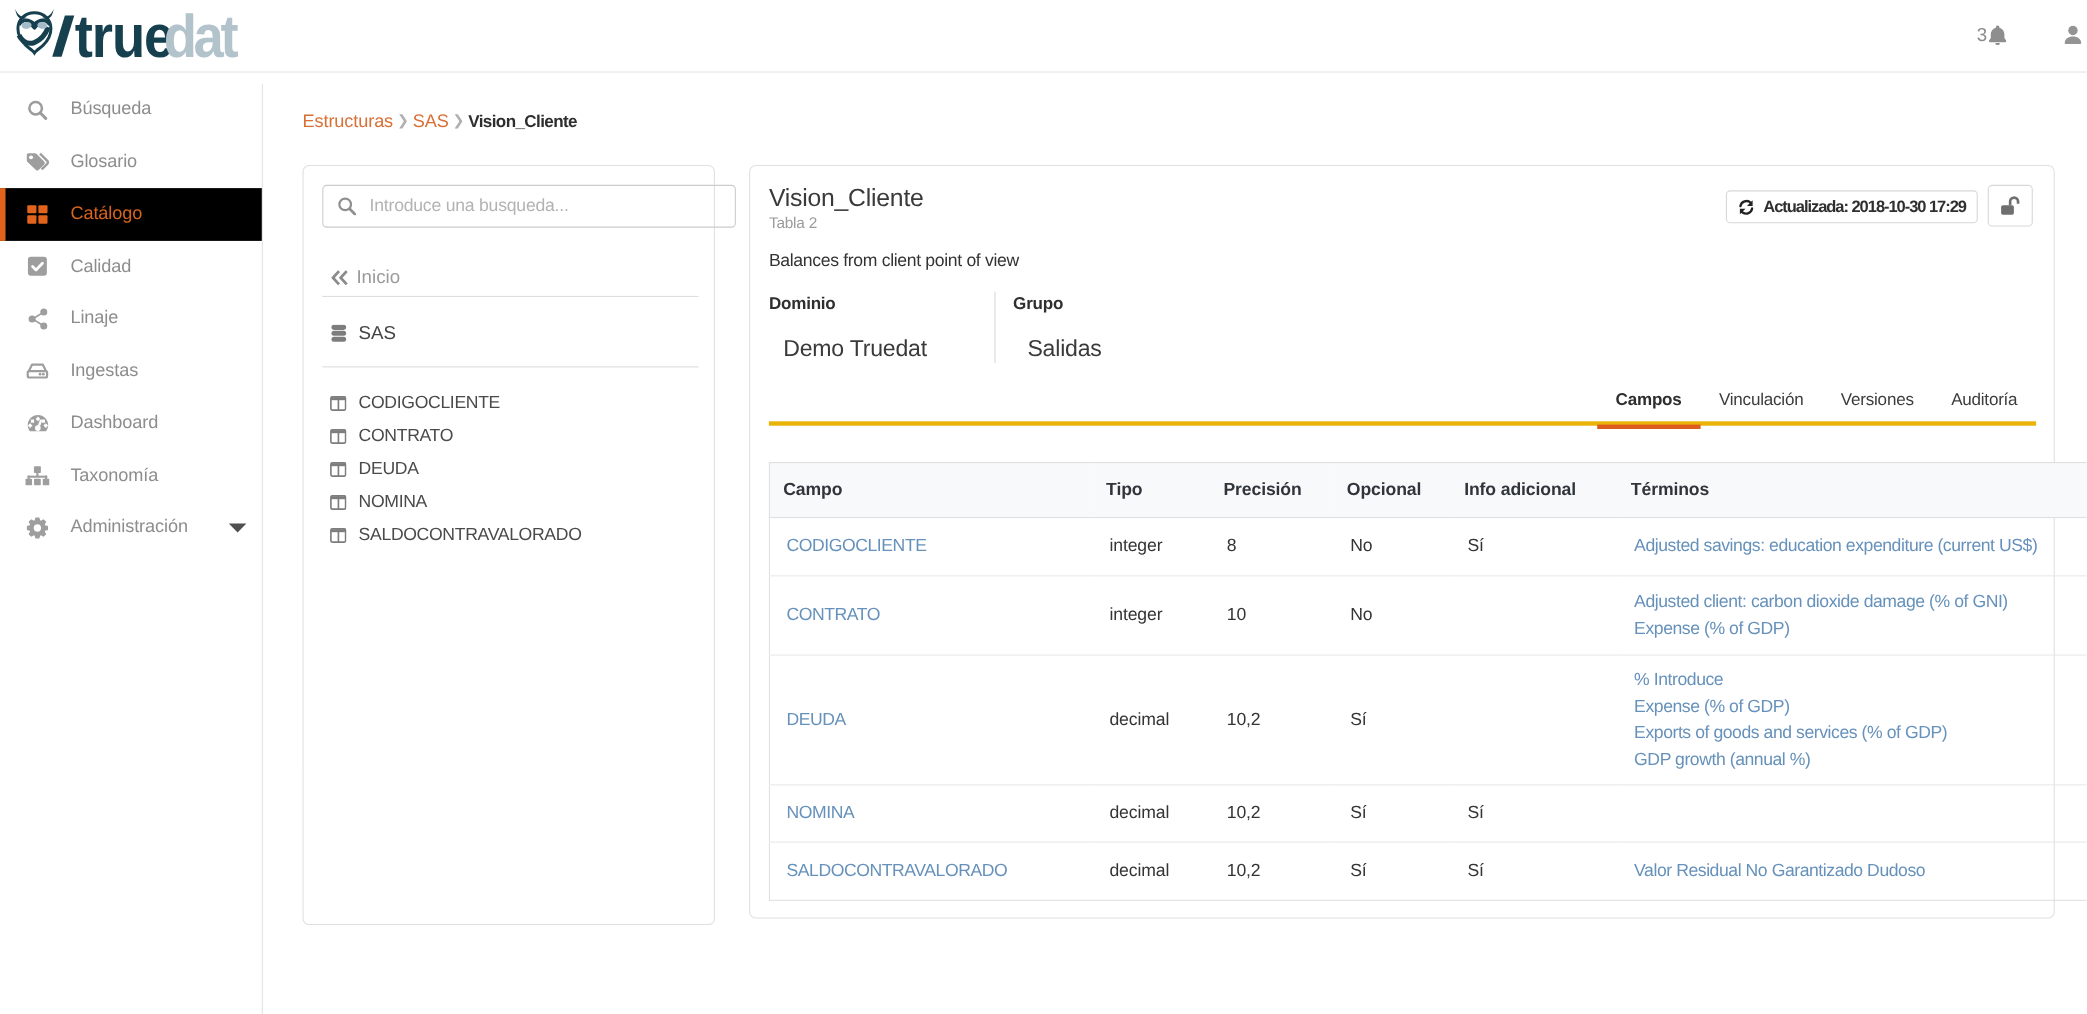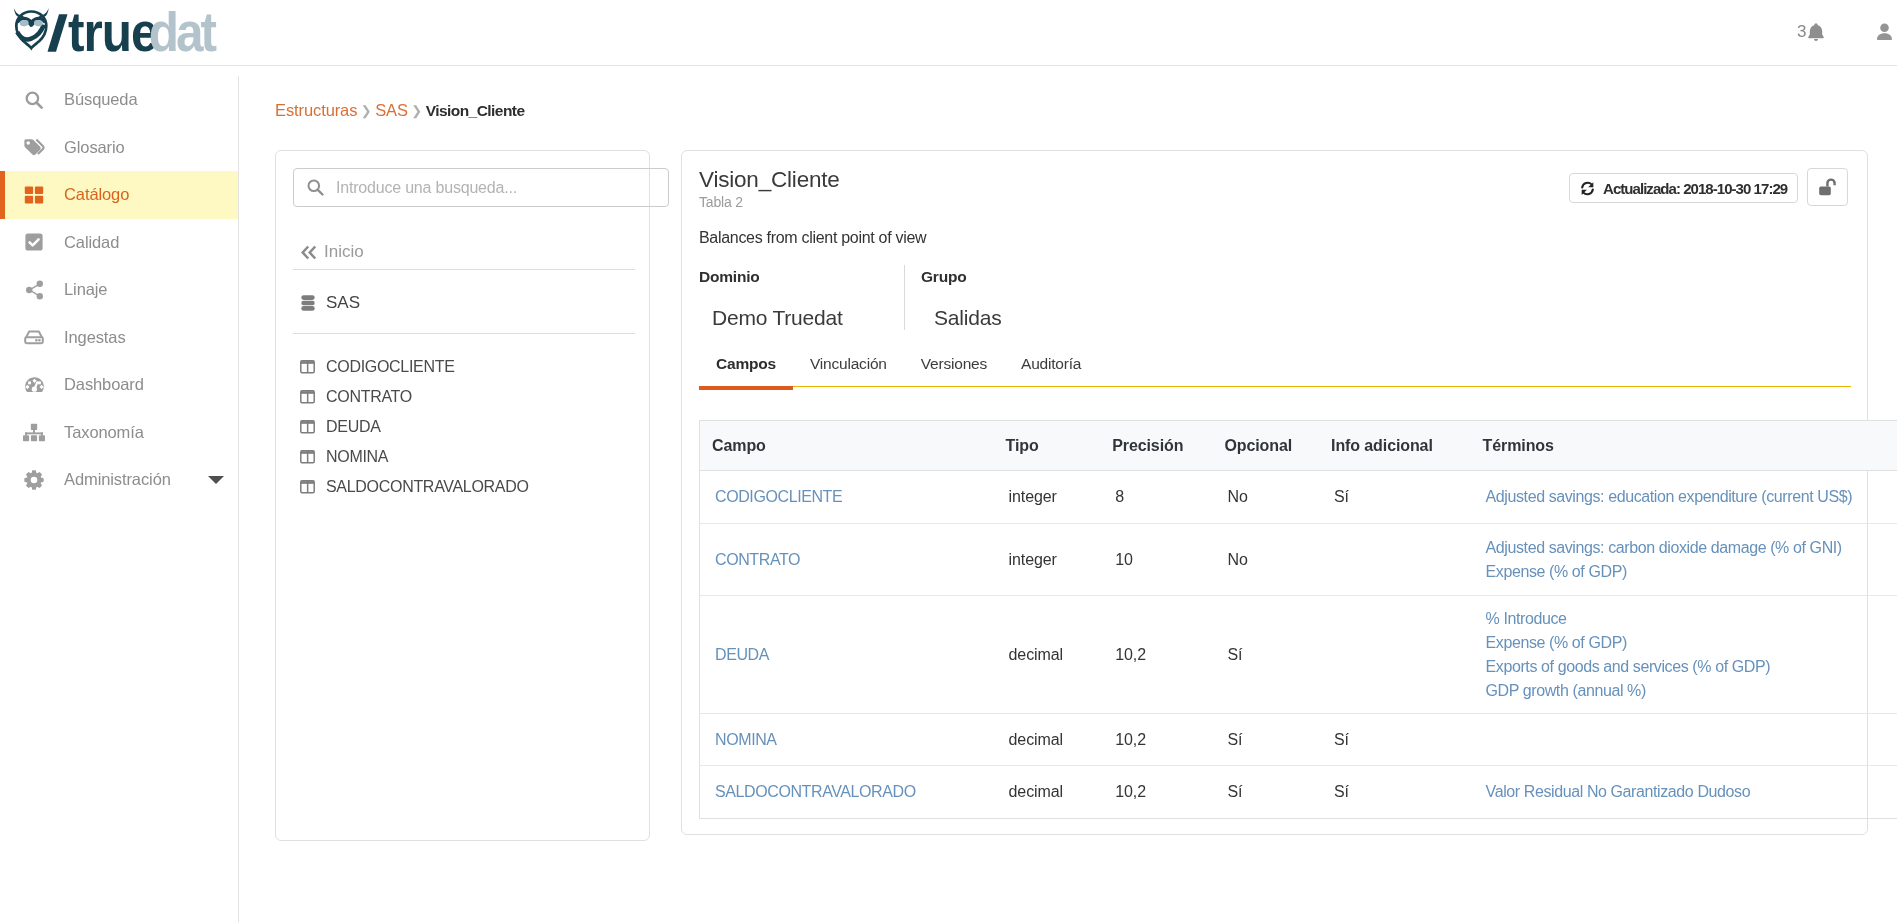--- a/index.html
+++ b/index.html
@@ -12,21 +12,21 @@
 #logo { position:absolute; left:11px; top:3px; }
 #bellwrap { position:absolute; left:1797px; top:18px; color:#8a8a8a; font-size:17px; }
 #bellicon { position:absolute; left:1807px; top:18px; }
 #usericon { position:absolute; left:1876px; top:19px; }
 
 
 #sidebar { position:absolute; top:76px; left:0; width:239px; height:860px; background:#fff; border-right:1px solid #e3e3e3; }
 .mi { position:relative; height:47.5px; display:flex; align-items:center; color:#8d8d8d; font-size:16.5px; letter-spacing:-0.1px; }
 .mi .ic { position:absolute; left:23px; width:22px; height:22px; display:flex; align-items:center; justify-content:center; }
 .mi .tx { position:absolute; left:64px; }
-.mi.active { background:#fef9c3; color:#d9641e; }
+.mi.active { background:#000000; color:#d9641e; }
 .mi.active::before { content:""; position:absolute; left:0; top:0; bottom:0; width:5px; background:#e2641c; }
 .caret { position:absolute; left:208px; top:50%; margin-top:-3.5px; width:0; height:0; border-left:8px solid transparent; border-right:8px solid transparent; border-top:8px solid #4f4f4f; }
 
 
 #crumb { position:absolute; left:275px; top:101px; font-size:16.5px; letter-spacing:-0.1px; }
 #crumb a { color:#d96f35; text-decoration:none; }
 #crumb .sep { color:#b0b0b0; font-size:13px; padding:0 3.5px; position:relative; top:-1px; }
 #crumb b { color:#2e2e2e; font-weight:bold; font-size:15.5px; letter-spacing:-0.55px; }
 
 
@@ -47,21 +47,21 @@
 #title { position:absolute; left:17px; top:16px; font-size:22.5px; letter-spacing:-0.2px; color:#3a3a3a; }
 #subtitle { position:absolute; left:17px; top:43px; font-size:14px; letter-spacing:-0.2px; color:#9b9b9b; }
 #updbtn { position:absolute; left:887px; top:22px; width:229px; height:30px; border:1px solid #d8d8d8; border-radius:4px; font-size:15px; letter-spacing:-0.95px; font-weight:bold; color:#2f2f2f; display:flex; align-items:center; white-space:nowrap; }
 #lockbtn { position:absolute; left:1125px; top:17px; width:41px; height:38px; border:1px solid #d8d8d8; border-radius:4px; display:flex; align-items:center; justify-content:center; }
 #desc { position:absolute; left:17px; top:78px; font-size:16px; letter-spacing:-0.3px; color:#333; }
 .lbl { font-weight:bold; color:#2f2f2f; font-size:15.5px; letter-spacing:-0.2px; }
 .val { color:#3a3a3a; font-size:21px; letter-spacing:-0.2px; }
 #vdiv { position:absolute; left:222px; top:114px; height:65px; border-left:1px solid #d9d9d9; }
 
 
-#tabs { position:absolute; left:17px; top:203px; width:1152px; height:33px; border-bottom:1px solid #eab308; }
+#tabs { position:absolute; left:17px; top:203px; width:1152px; height:33px; border-bottom:4px solid #eab308;text-align:right; }
 .tab { position:relative; display:inline-block; height:33px; padding:0 17px; font-size:15.5px; letter-spacing:-0.2px; color:#3c3c3c; line-height:20px; }
 .tab.on { font-weight:bold; color:#2d2d2d; }
 .tab.on::after { content:""; position:absolute; left:0; right:0; bottom:-2.5px; height:4px; background:#dc5c20; }
 
 
 #tbl { position:absolute; left:17px; top:269px; width:1294px; border-collapse:collapse; font-size:16px; letter-spacing:-0.1px; }
 #tbl th, #tbl td { text-align:left; vertical-align:middle; padding:0 0 0 15px; line-height:24px; }
 #tbl thead tr { height:50px; background:#f8f9fa; }
 #tbl th { color:#30353b; font-weight:bold; padding-left:12px; }
 #tbl tbody tr { border-top:1px solid #e7e9e9; }
@@ -331,21 +331,21 @@
             <td>No</td>
             <td>Sí</td>
             <td><a>Adjusted savings: education expenditure (current US$)</a></td>
           </tr>
         <tr style="height:72px;">
             <td><a>CONTRATO</a></td>
             <td>integer</td>
             <td>10</td>
             <td>No</td>
             <td></td>
-            <td><a>Adjusted savings: carbon dioxide damage (% of GNI)</a><br><a>Expense (% of GDP)</a></td>
+            <td><a>Adjusted client: carbon dioxide damage (% of GNI)</a><br><a>Expense (% of GDP)</a></td>
           </tr>
         <tr style="height:118px;">
             <td><a>DEUDA</a></td>
             <td>decimal</td>
             <td>10,2</td>
             <td>Sí</td>
             <td></td>
             <td><a>% Introduce</a><br><a>Expense (% of GDP)</a><br><a>Exports of goods and services (% of GDP)</a><br><a>GDP growth (annual %)</a></td>
           </tr>
         <tr style="height:52px;">

